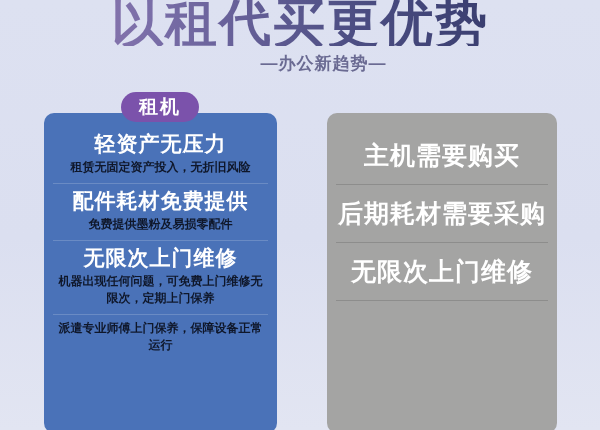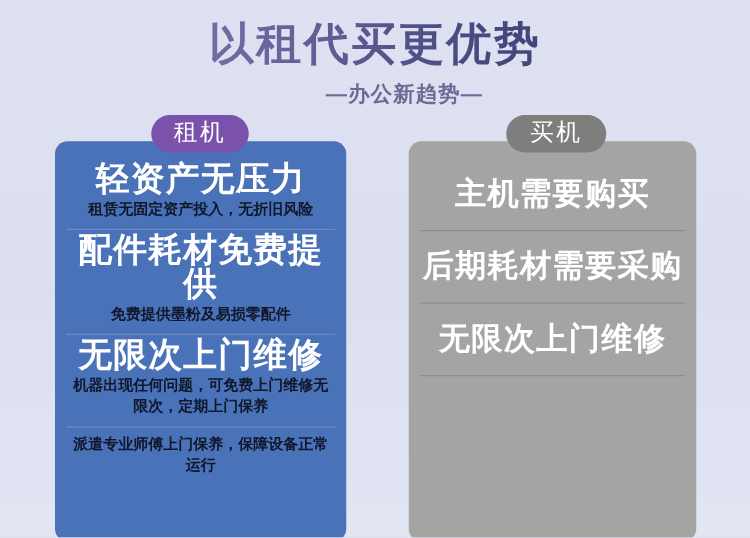--- a/index.html
+++ b/index.html
@@ -25,22 +25,21 @@
   
   .header {
     position: absolute;
     left: 0;
     top: 0;
     width: 600px;
     text-align: center;
   }
   .main-title {
     margin: 0;
-    padding-top: 12px;
-    font-size: 36px;
+    font-size: 52px;
     line-height: 46px;
     font-weight: bold;
     letter-spacing: 2px;
     background: linear-gradient(90deg, #9b7fb4 0%, #7a6ea8 25%, #4b4d82 60%, #2b3160 100%);
     -webkit-background-clip: text;
     background-clip: text;
     color: transparent;
     -webkit-text-fill-color: transparent;
   }
   .sub-title {
@@ -57,21 +56,21 @@
   
   .badge {
     position: absolute;
     top: 92px;
     height: 30px;
     line-height: 30px;
     text-align: center;
     border-radius: 15px;
     color: #ffffff;
     font-size: 19px;
-    font-weight: normal;
+    font-weight: bold;
     letter-spacing: 2px;
     z-index: 5;
   }
   .badge-rent {
     left: 121px;
     width: 78px;
     background: #7b52ab;
   }
   .badge-buy {
     left: 405px;
@@ -104,21 +103,21 @@
 
   
   .rent-item {
     text-align: center;
     padding: 3px 0 5px 0;
   }
   .rent-item + .rent-item {
     border-top: 1px solid rgba(255,255,255,0.18);
   }
   .rent-head {
-    font-size: 27px;
+    font-size: 21px;
     line-height: 27px;
     font-weight: bold;
     color: #ffffff;
     letter-spacing: 1px;
   }
   .rent-desc {
     font-size: 12px;
     line-height: 17px;
     font-weight: bold;
     color: #0f172a;
@@ -145,21 +144,20 @@
 <body>
 
 <div id="poster">
 
   <div class="header">
     <h1 class="main-title">以租代买更优势</h1>
     <div class="sub-title">—办公新趋势—</div>
   </div>
 
   <div class="badge badge-rent">租机</div>
-  <div class="badge badge-buy">买机</div>
 
   <div class="panel panel-rent">
     <div class="rent-item">
       <div class="rent-head">轻资产无压力</div>
       <div class="rent-desc">租赁无固定资产投入，无折旧风险</div>
     </div>
     <div class="rent-item">
       <div class="rent-head">配件耗材免费提供</div>
       <div class="rent-desc">免费提供墨粉及易损零配件</div>
     </div>

